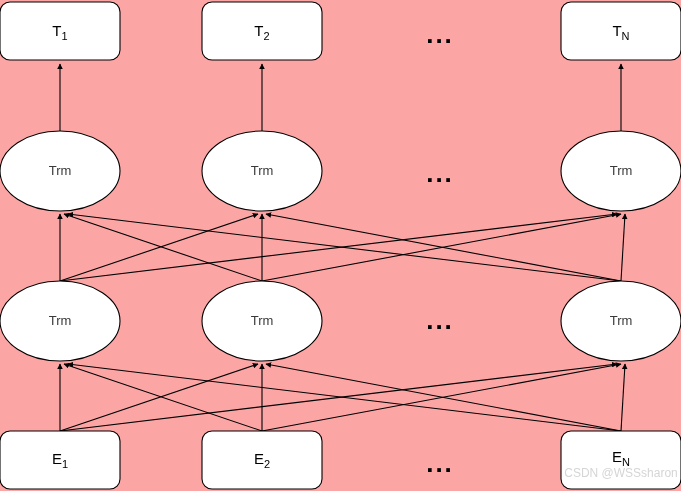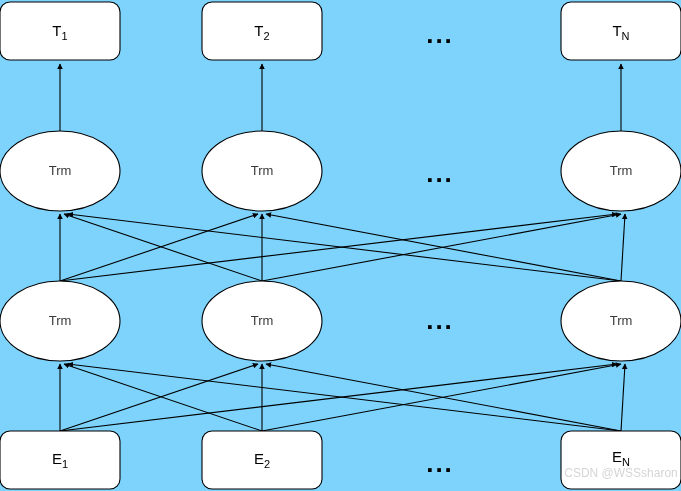--- a/index.html
+++ b/index.html
@@ -4,21 +4,21 @@
 <style>
   html, body {
     margin: 0;
     padding: 0;
     background: #ffffff;
   }
   #diagram-root {
     position: relative;
     width: 681px;
     height: 491px;
-    background: #7dd3fc;
+    background: #fca5a5;
     font-family: "Liberation Sans", sans-serif;
     overflow: hidden;
   }
   #bert-svg {
     display: block;
     width: 681px;
     height: 491px;
   }
   .node-box {
     fill: #ffffff;

